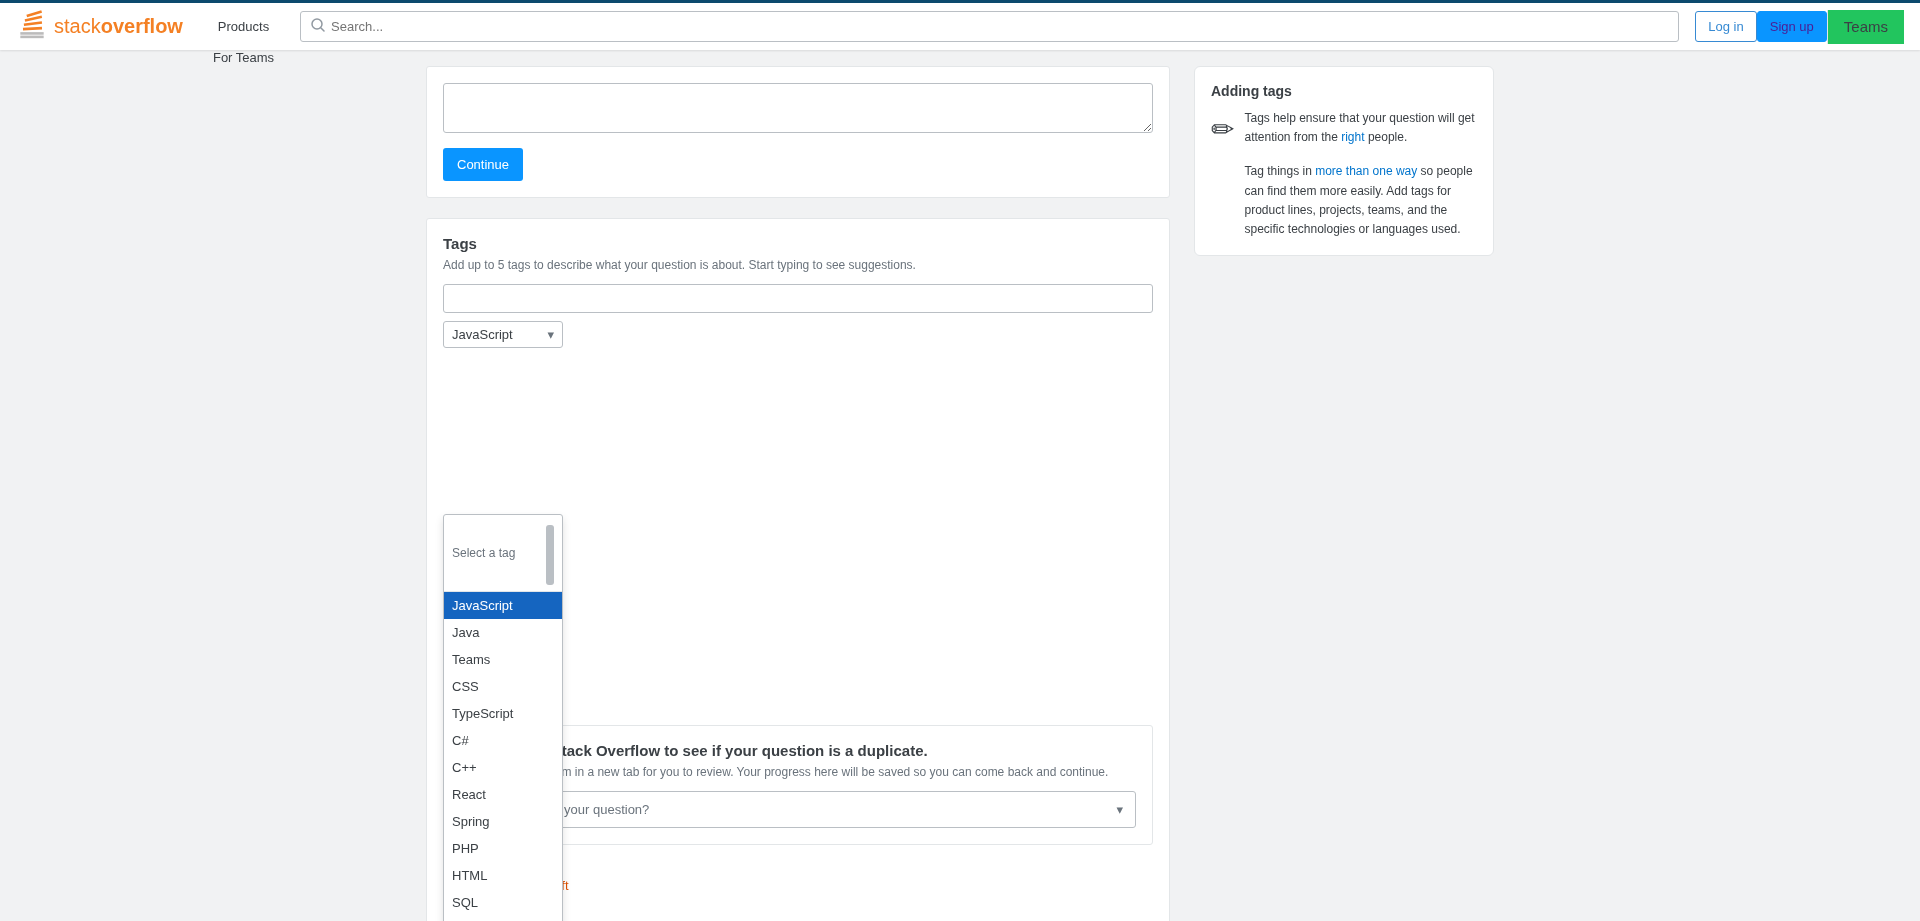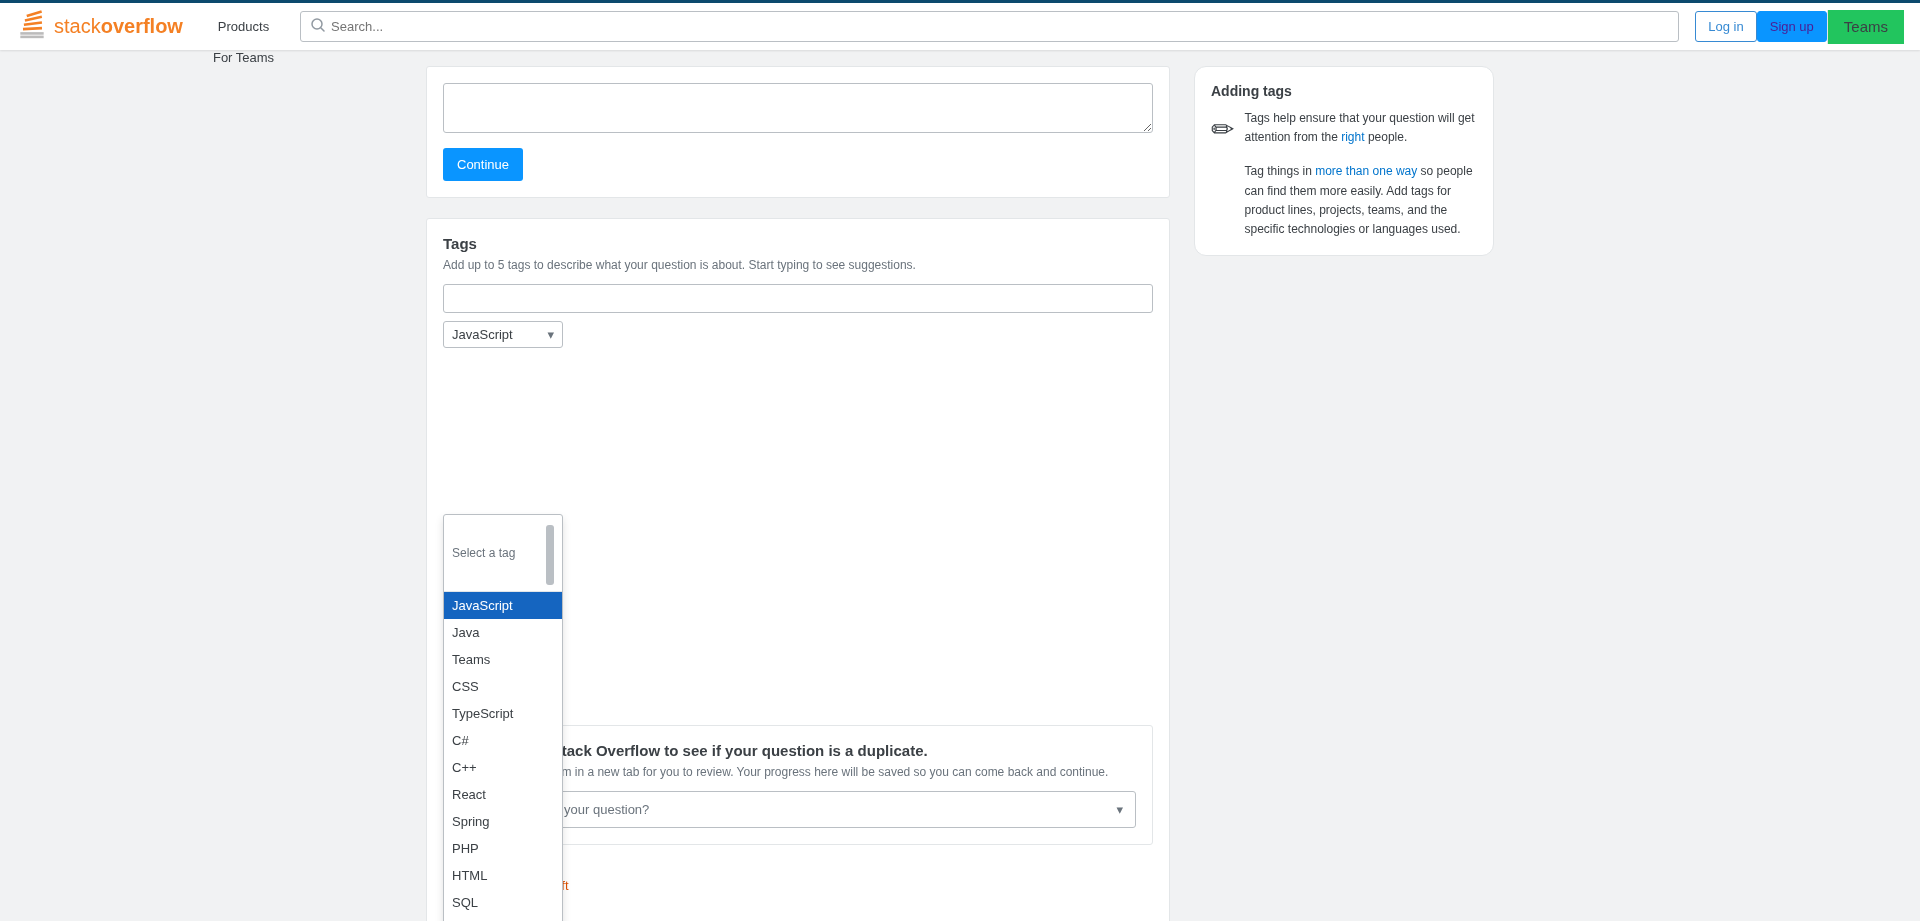--- a/index.html
+++ b/index.html
@@ -267,21 +267,21 @@
       color: #de5000;
       border: none;
       cursor: pointer;
       font-size: 13px;
     }
 
     
     .sidebar-box {
       background: #fff;
       border: 1px solid #e3e6e8;
-      border-radius: 12px;
+      border-radius: 6px;
       padding: 16px;
       margin-bottom: 16px;
     }
     .sidebar-title { font-size: 14px; font-weight: 600; margin-bottom: 10px; }
     .pencil-icon {
       float: left;
       margin-right: 10px;
       margin-top: 4px;
       font-size: 28px;
       color: #3b4045;

